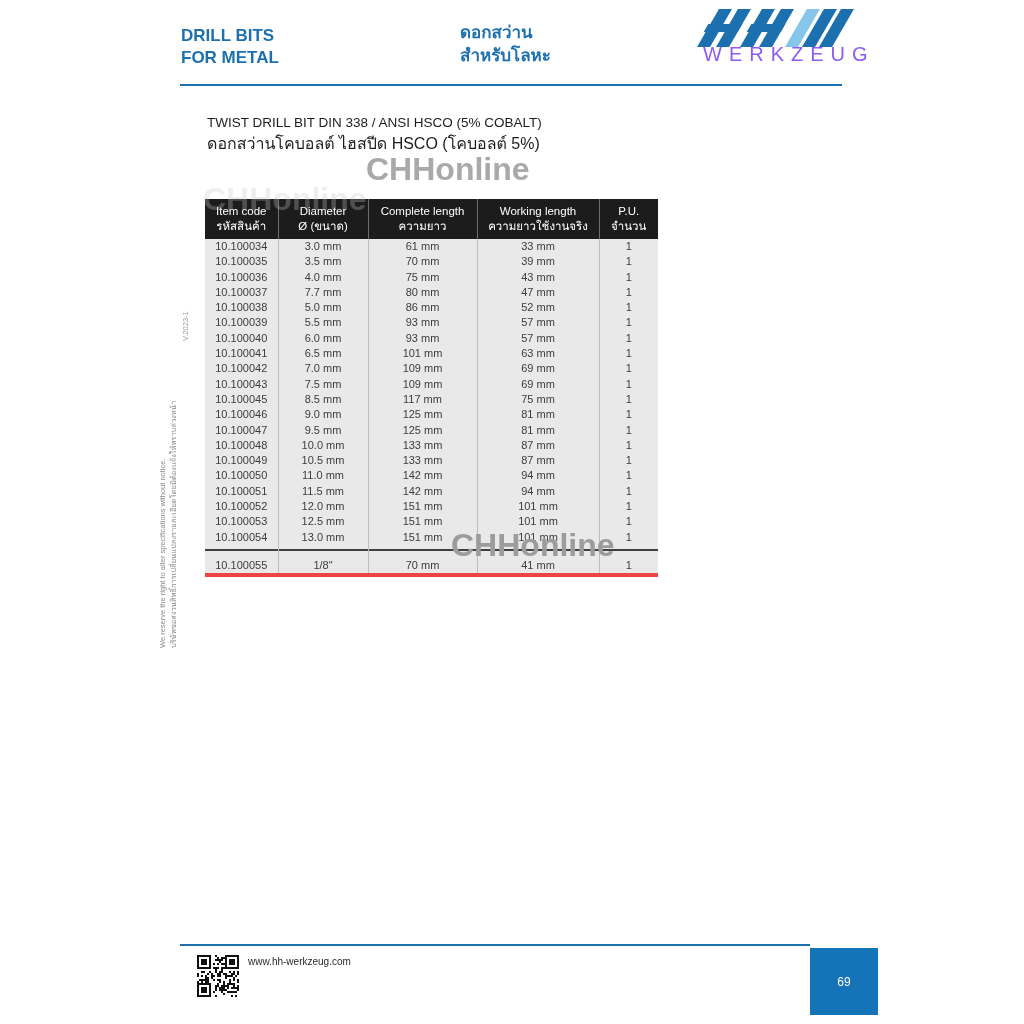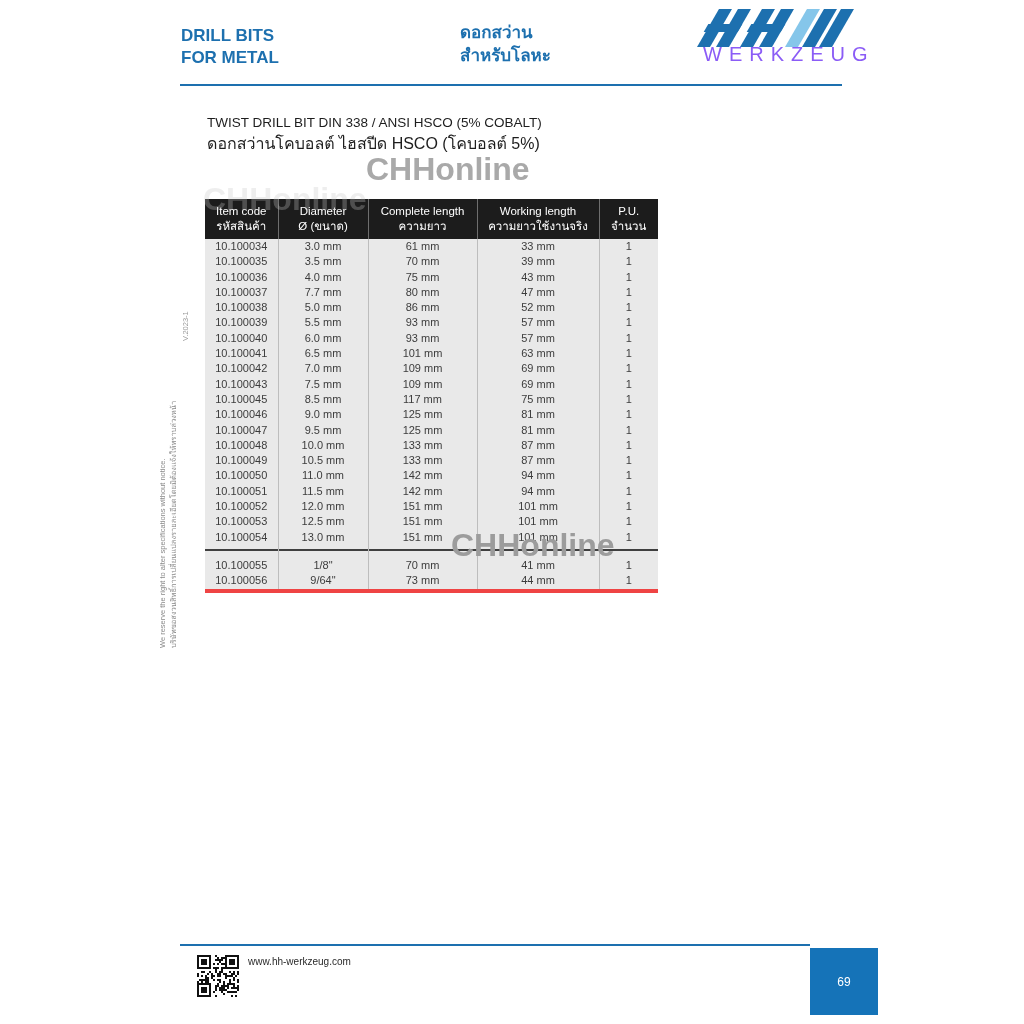--- a/index.html
+++ b/index.html
@@ -280,27 +280,20 @@
         </tr>
       </tbody>
       <tbody>
           <tr>
             <td>10.100055</td>
             <td>1/8"</td>
             <td>70 mm</td>
             <td>41 mm</td>
             <td>1</td>
           </tr>
-          <tr>
-            <td>10.100056</td>
-            <td>9/64"</td>
-            <td>73 mm</td>
-            <td>44 mm</td>
-            <td>1</td>
-          </tr>
         </tbody>
     </table>
   </div>
 
   <div class="side-note">
     <div>We reserve the right to alter specifications without notice.</div>
     <div>บริษัทขอสงวนสิทธิ์การเปลี่ยนแปลงรายละเอียดโดยมิต้องแจ้งให้ทราบล่วงหน้า</div>
   </div>
   <div class="side-version">V.2023-1</div>
 

